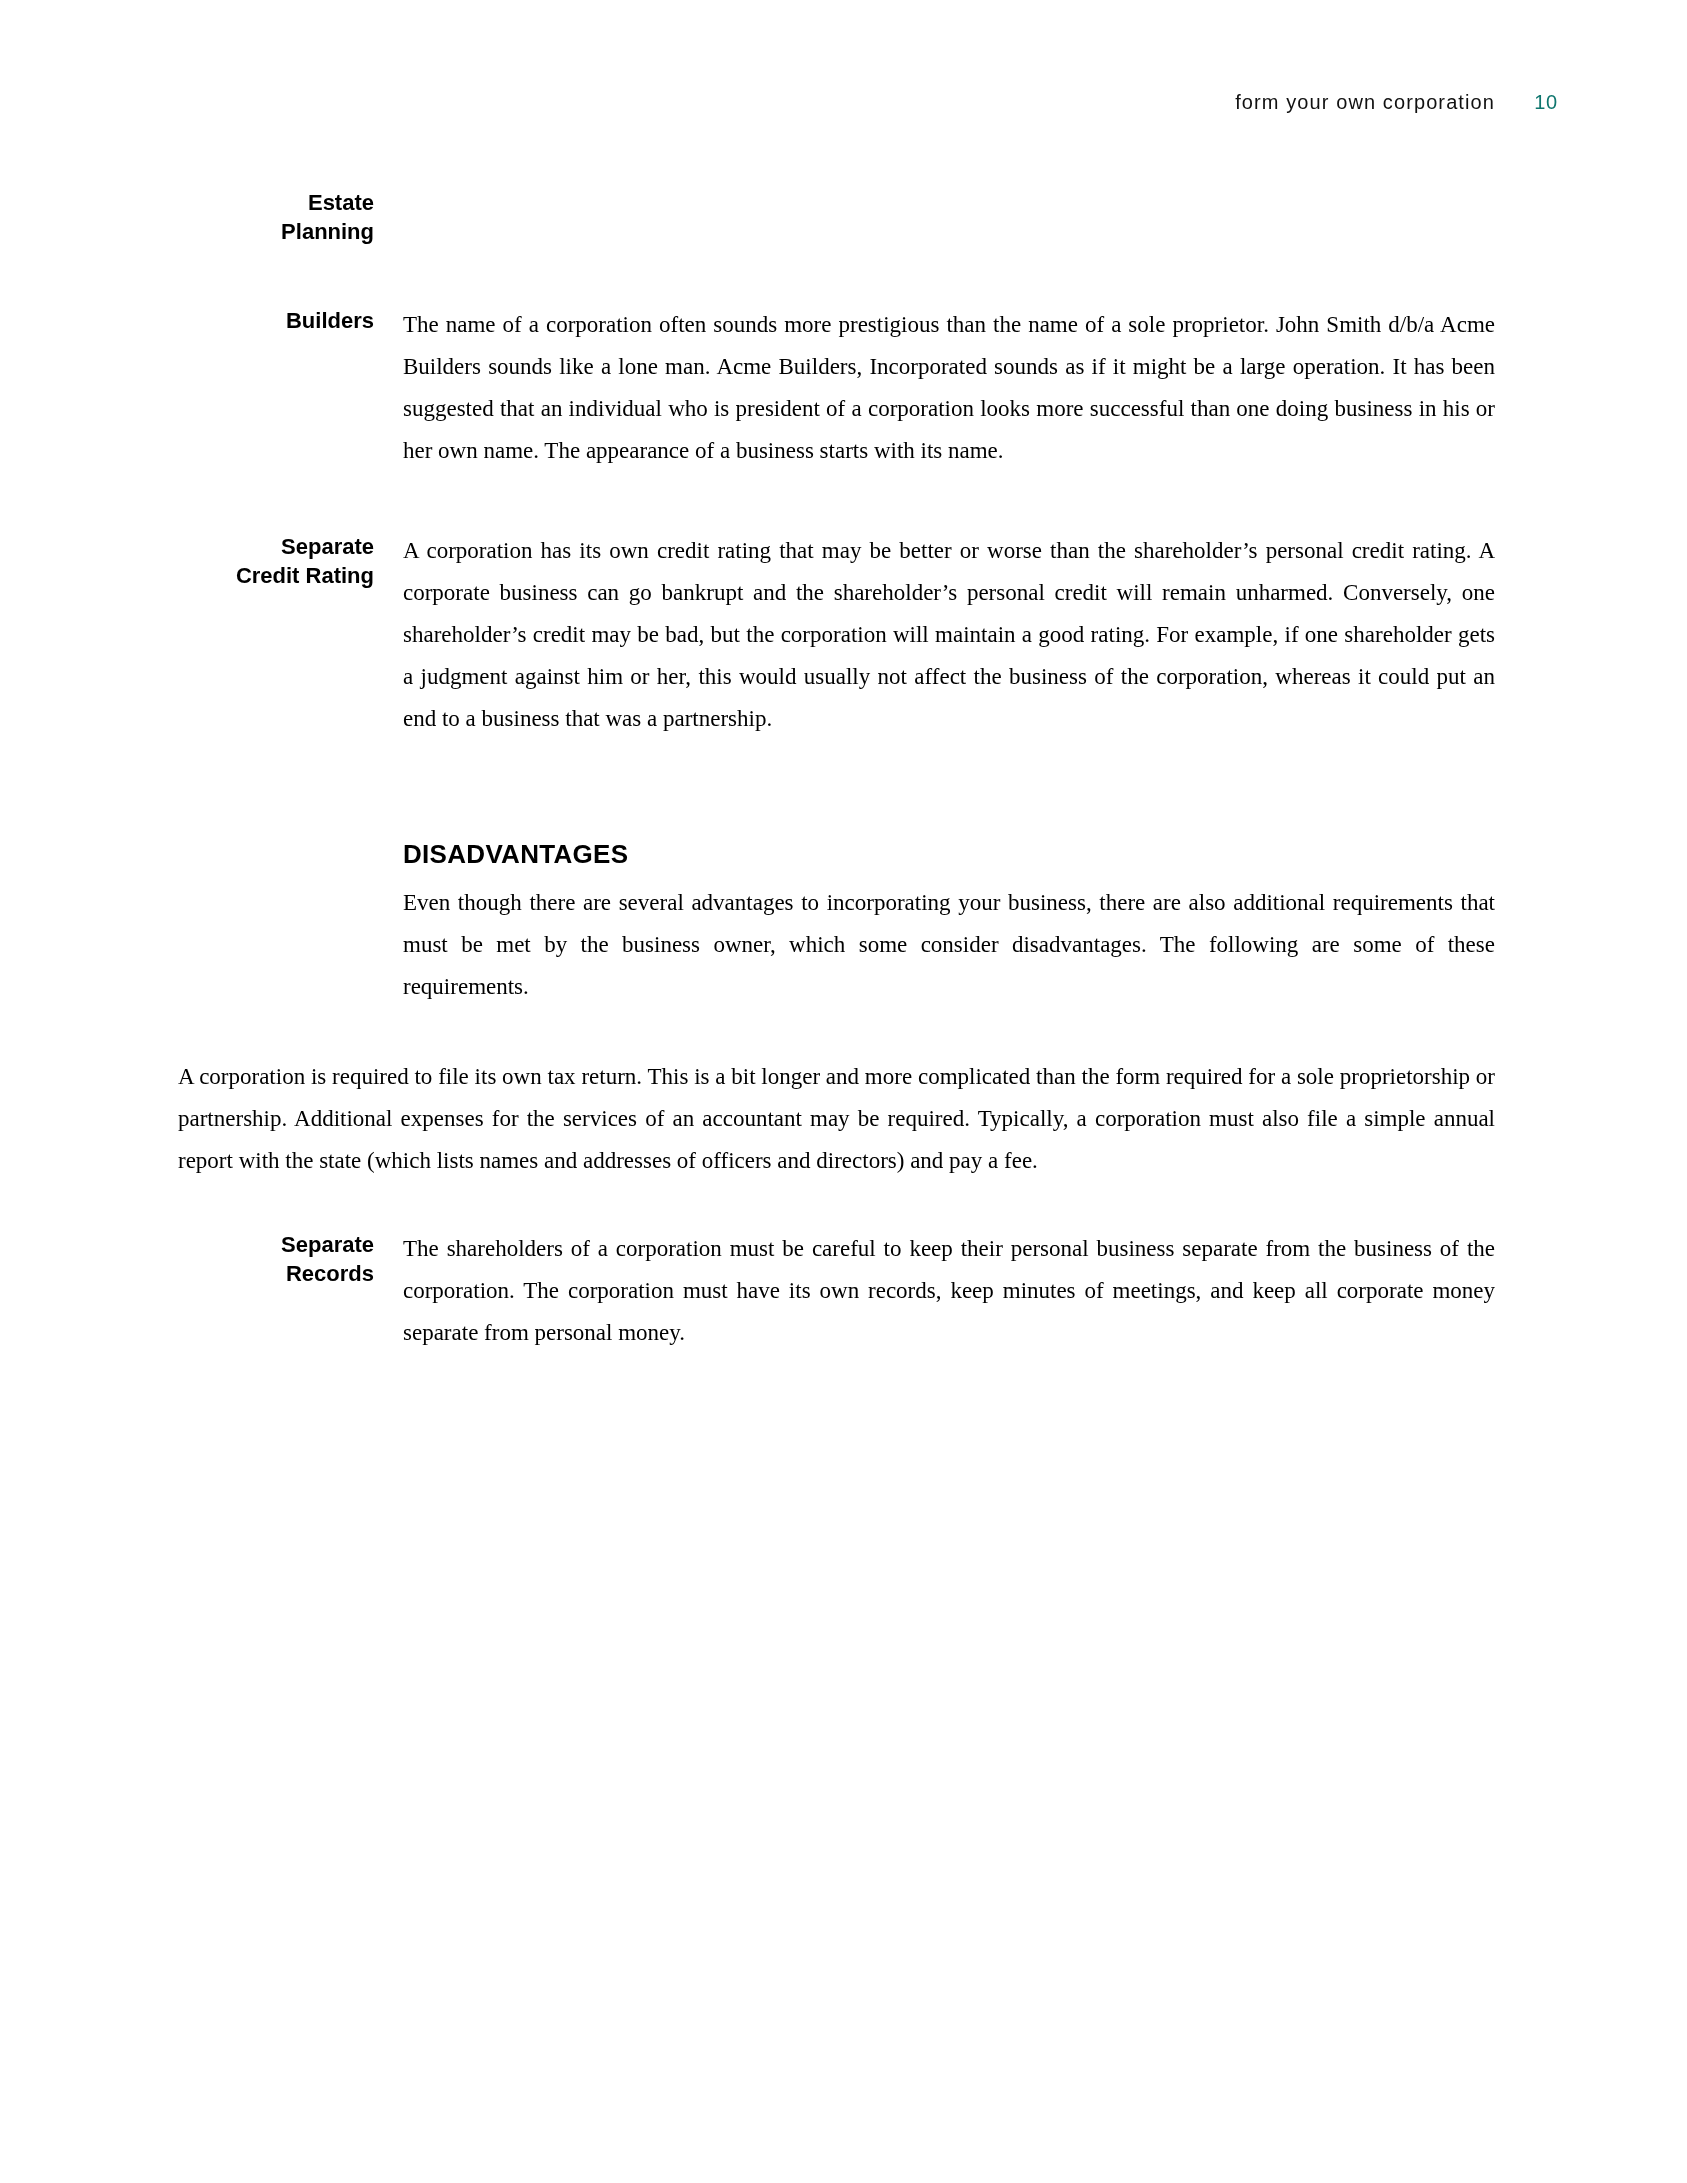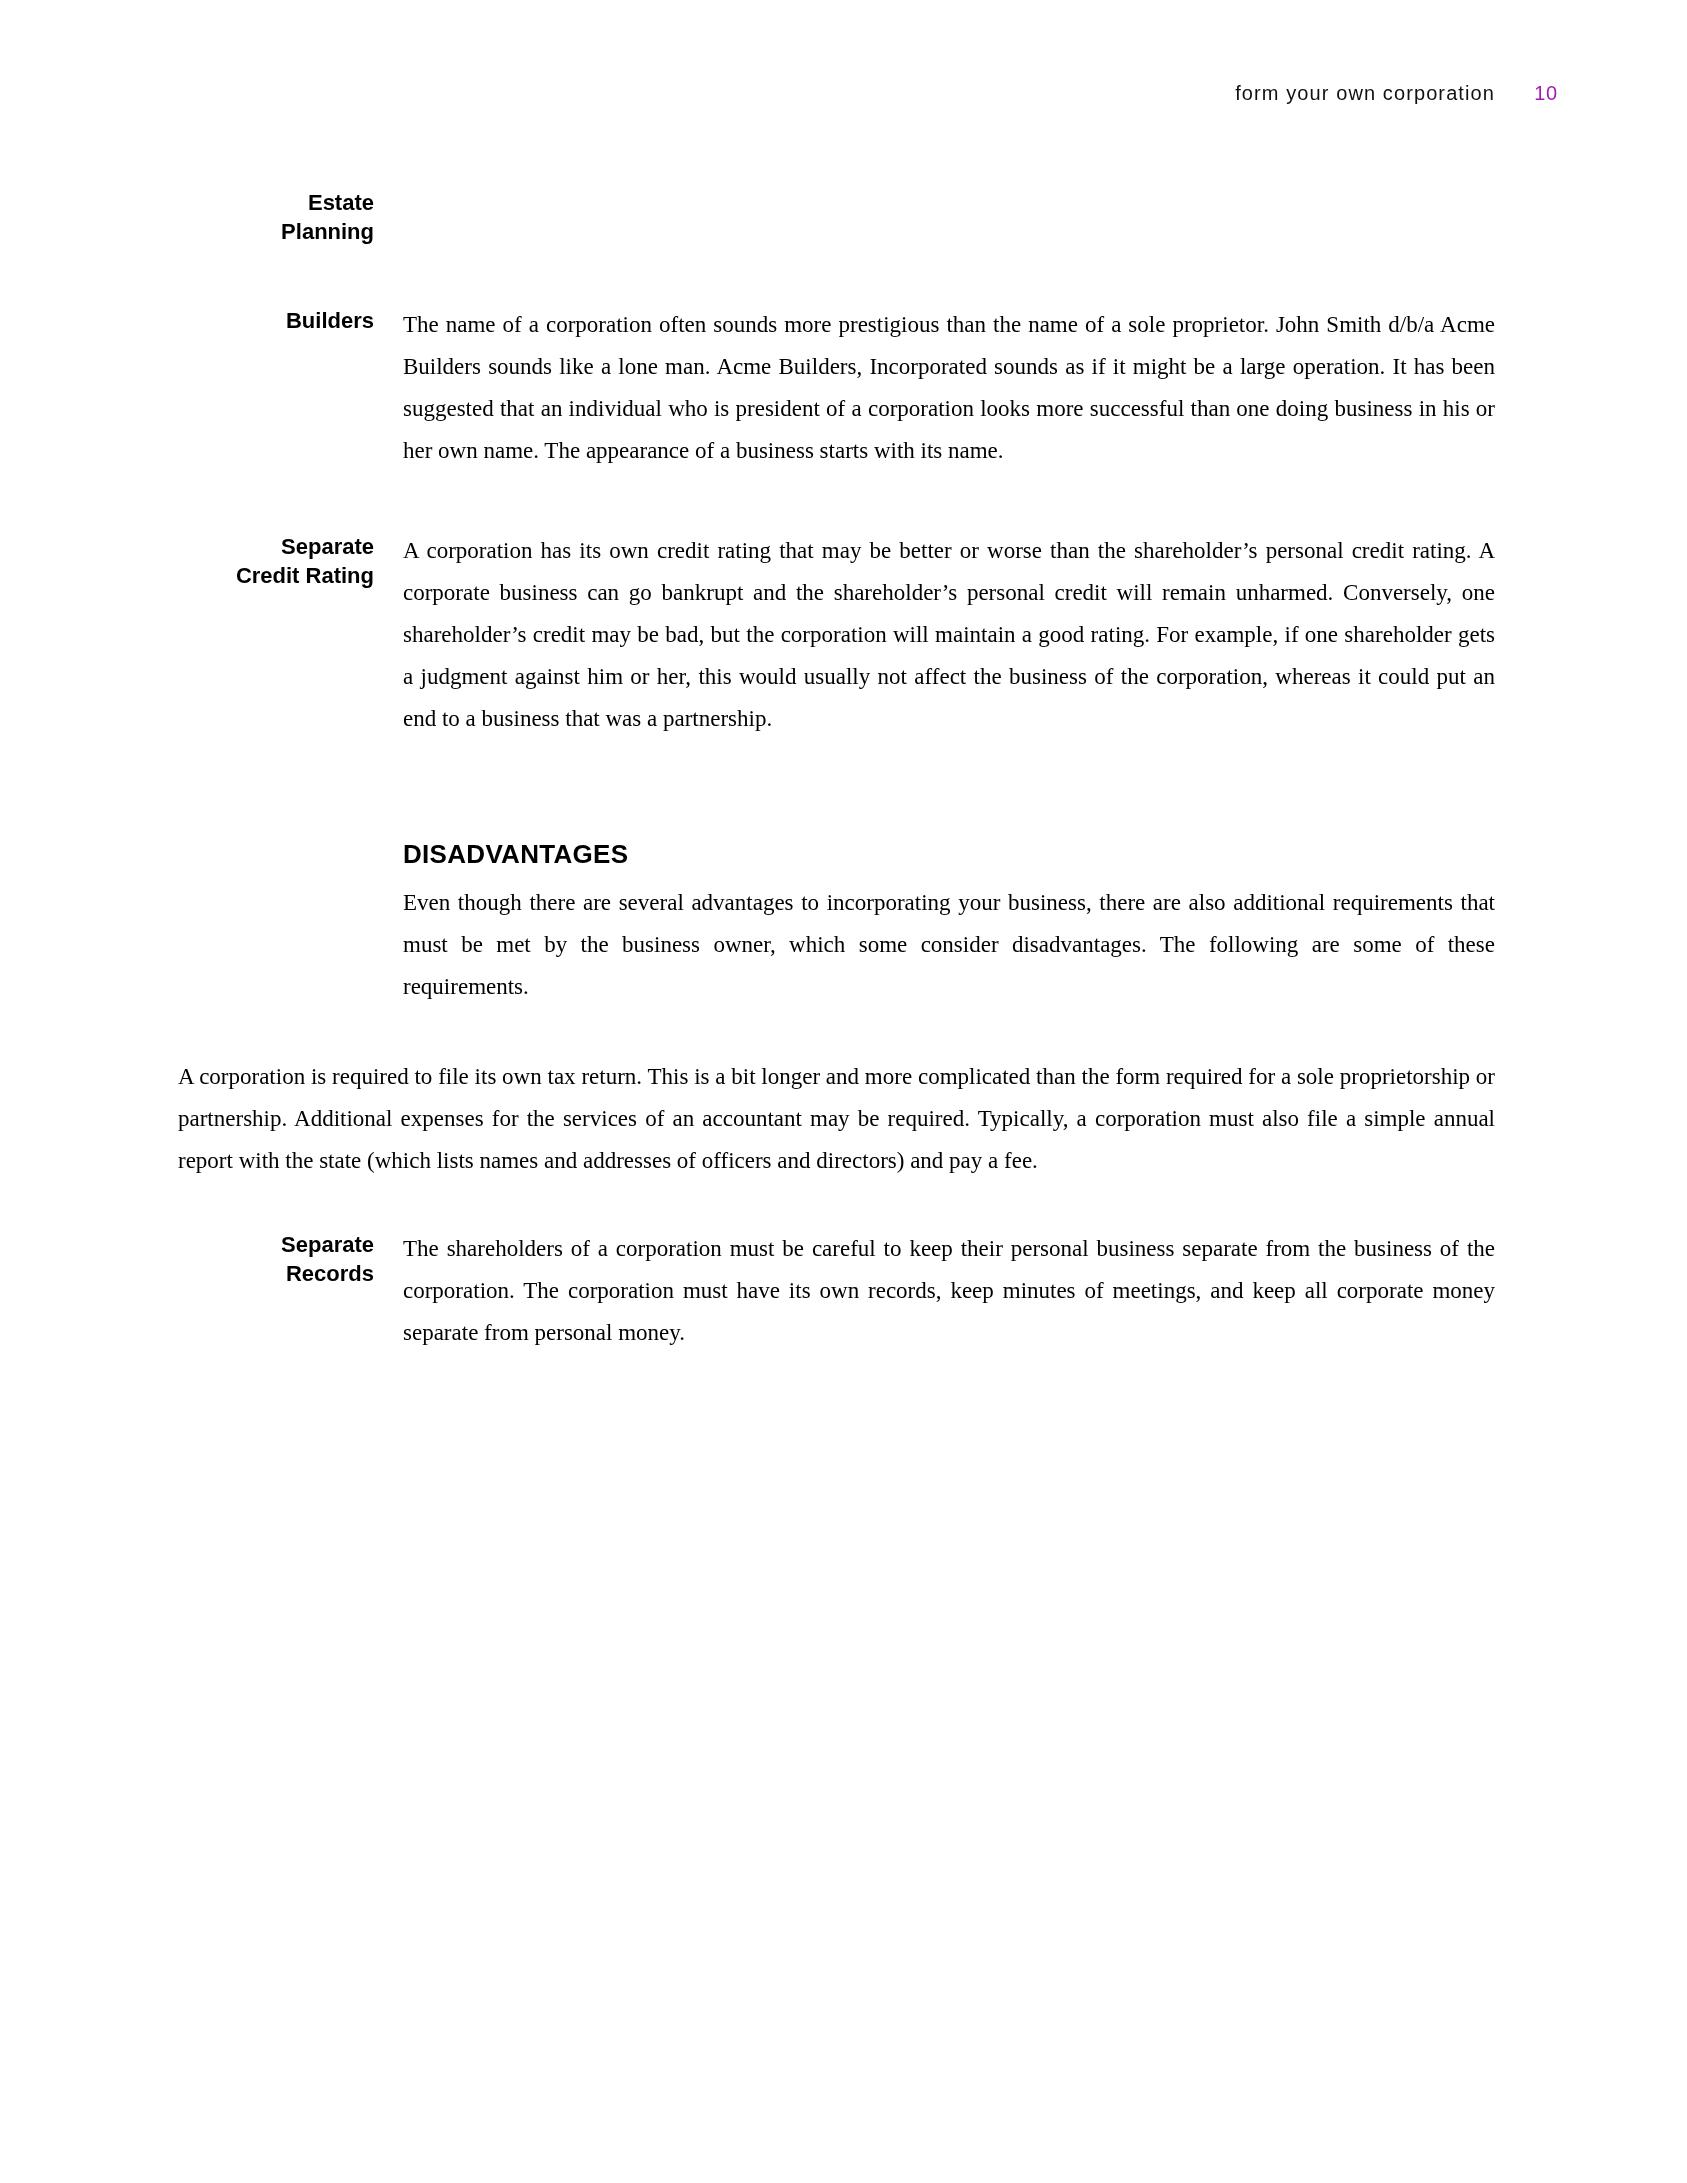--- a/index.html
+++ b/index.html
@@ -17,21 +17,21 @@
   .page {
     position: relative;
     width: 1687px;
     height: 2183px;
     box-sizing: border-box;
   }
 
   
   .runhead {
     position: absolute;
-    top: 82px;
+    top: 91px;
     left: 0;
     width: 1687px;
     height: 30px;
   }
   .runhead-title {
     position: absolute;
     right: 192px;
     top: 0;
     font-family: "Liberation Sans", sans-serif;
     font-size: 20px;
@@ -39,21 +39,21 @@
     color: #111111;
     white-space: nowrap;
   }
   .runhead-page {
     position: absolute;
     right: 129px;
     top: 0;
     font-family: "Liberation Sans", sans-serif;
     font-size: 20px;
     letter-spacing: 0.8px;
-    color: #a21caf;
+    color: #0f766e;
   }
 
   
   .content {
     position: absolute;
     top: 185px;
     left: 178px;
     width: 1317px;
   }
 

